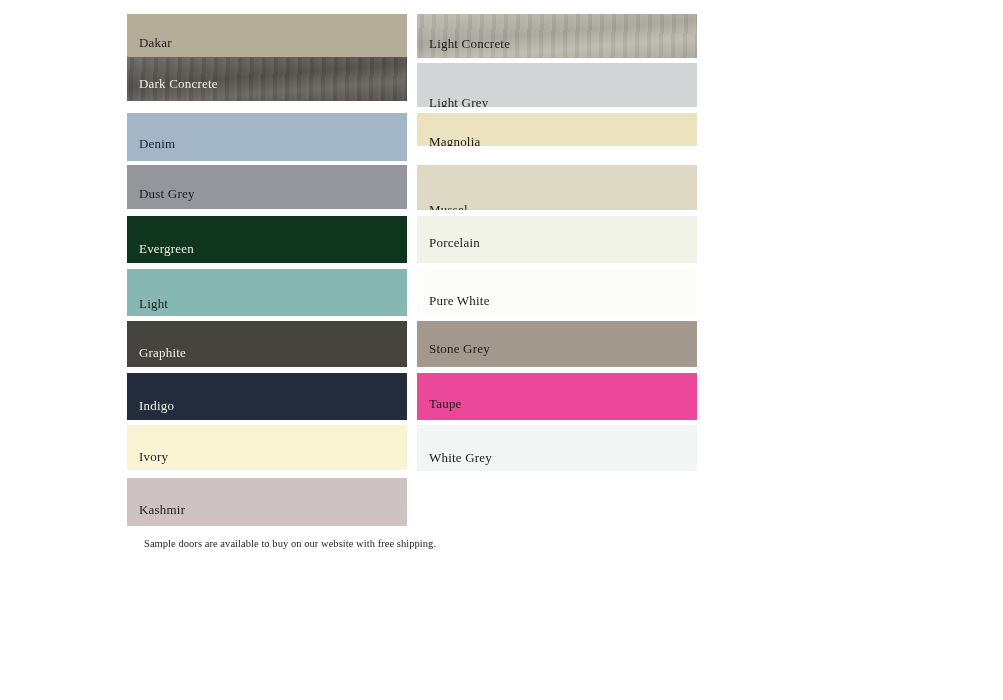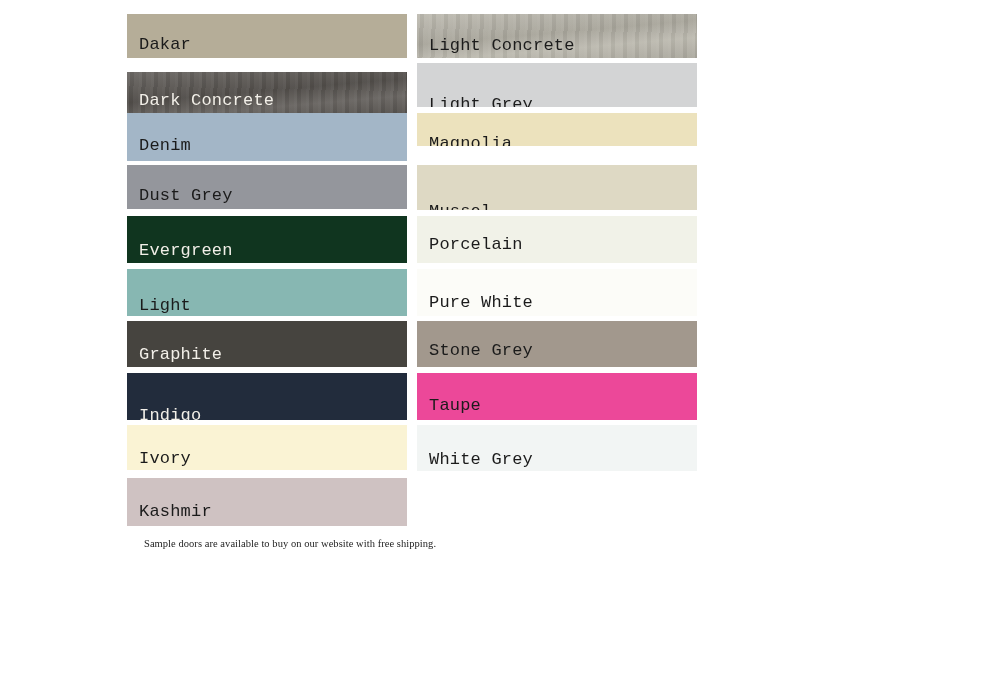--- a/index.html
+++ b/index.html
@@ -35,26 +35,25 @@
     overflow: hidden;
   }
   .swatch .tex {
     position: absolute;
     inset: 0;
     pointer-events: none;
   }
   .swatch-label {
     position: absolute;
     left: 12px;
-    font-size: 17px;
+    font-size: 13px;
     line-height: 1;
     letter-spacing: 0.2px;
     white-space: nowrap;
     color: #1b1b1b;
-    font-family: Liberation Mono, monospace;
   }
 
   #footer {
     position: absolute;
     left: 141px;
     top: 536px;
     width: 640px;
     font-size: 10.5px;
     line-height: 15px;
     color: #1d1d1d;
@@ -64,41 +63,41 @@
 </style>
 </head>
 <body>
 
 <div id="page">
 
   <div class="column" id="col-left">
       <div class="swatch" style="top: 14px; height: 44px; background: rgb(181, 173, 152);">
         <span class="swatch-label" style="top: 22px; color: rgb(27, 27, 27);">Dakar</span>
       </div>
-      <div class="swatch" style="top: 72px; height: 44px; background: rgb(88, 84, 80);">
+      <div class="swatch" style="top: 57px; height: 44px; background: rgb(88, 84, 80);">
         <div class="tex" style="background-image: repeating-linear-gradient(92deg, rgba(255, 255, 255, 0.055) 0px, rgba(255, 255, 255, 0.055) 3px, rgba(0, 0, 0, 0.05) 3px, rgba(0, 0, 0, 0.05) 7px, rgba(255, 255, 255, 0.03) 7px, rgba(255, 255, 255, 0.03) 12px), linear-gradient(175deg, rgba(255, 255, 255, 0.12) 0%, rgba(0, 0, 0, 0.07) 45%, rgba(255, 255, 255, 0.1) 70%, rgba(0, 0, 0, 0.06) 100%);"></div>
         <span class="swatch-label" style="top: 20px; color: rgb(242, 239, 232);">Dark Concrete</span>
       </div>
       <div class="swatch" style="top: 113px; height: 48px; background: rgb(163, 182, 199);">
         <span class="swatch-label" style="top: 24px; color: rgb(27, 27, 27);">Denim</span>
       </div>
       <div class="swatch" style="top: 165px; height: 44px; background: rgb(148, 150, 156); padding-left: 43px;">
         <span class="swatch-label" style="top: 22px; color: rgb(27, 27, 27);">Dust Grey</span>
       </div>
       <div class="swatch" style="top: 216px; height: 47px; background: rgb(16, 53, 31);">
         <span class="swatch-label" style="top: 26px; color: rgb(242, 239, 232);">Evergreen</span>
       </div>
       <div class="swatch" style="top: 269px; height: 47px; background: rgb(135, 183, 178);">
         <span class="swatch-label" style="top: 28px; color: rgb(27, 27, 27);">Light</span>
       </div>
       <div class="swatch" style="top: 321px; height: 46px; background: rgb(70, 68, 63);">
         <span class="swatch-label" style="top: 25px; color: rgb(242, 239, 232);">Graphite</span>
       </div>
       <div class="swatch" style="top: 373px; height: 47px; background: rgb(34, 44, 60);">
-        <span class="swatch-label" style="top: 34px; color: rgb(242, 239, 232);">Indigo</span>
+        <span class="swatch-label" style="top: 26px; color: rgb(242, 239, 232);">Indigo</span>
       </div>
       <div class="swatch" style="top: 425px; height: 45px; background: rgb(250, 243, 212);">
         <span class="swatch-label" style="top: 25px; color: rgb(27, 27, 27);">Ivory</span>
       </div>
       <div class="swatch" style="top: 478px; height: 48px; background: rgb(207, 194, 194);">
         <span class="swatch-label" style="top: 25px; color: rgb(27, 27, 27);">Kashmir</span>
       </div>
     </div>
   <div class="column" id="col-right">
       <div class="swatch" style="top: 14px; height: 44px; background: rgb(182, 179, 168);">

